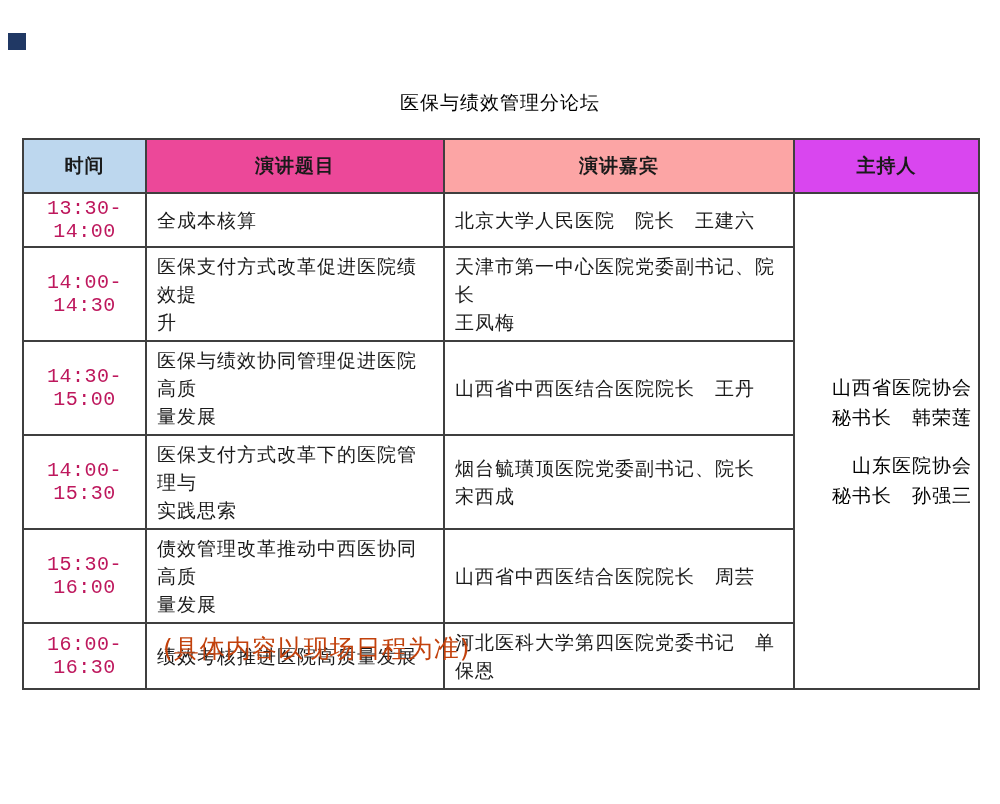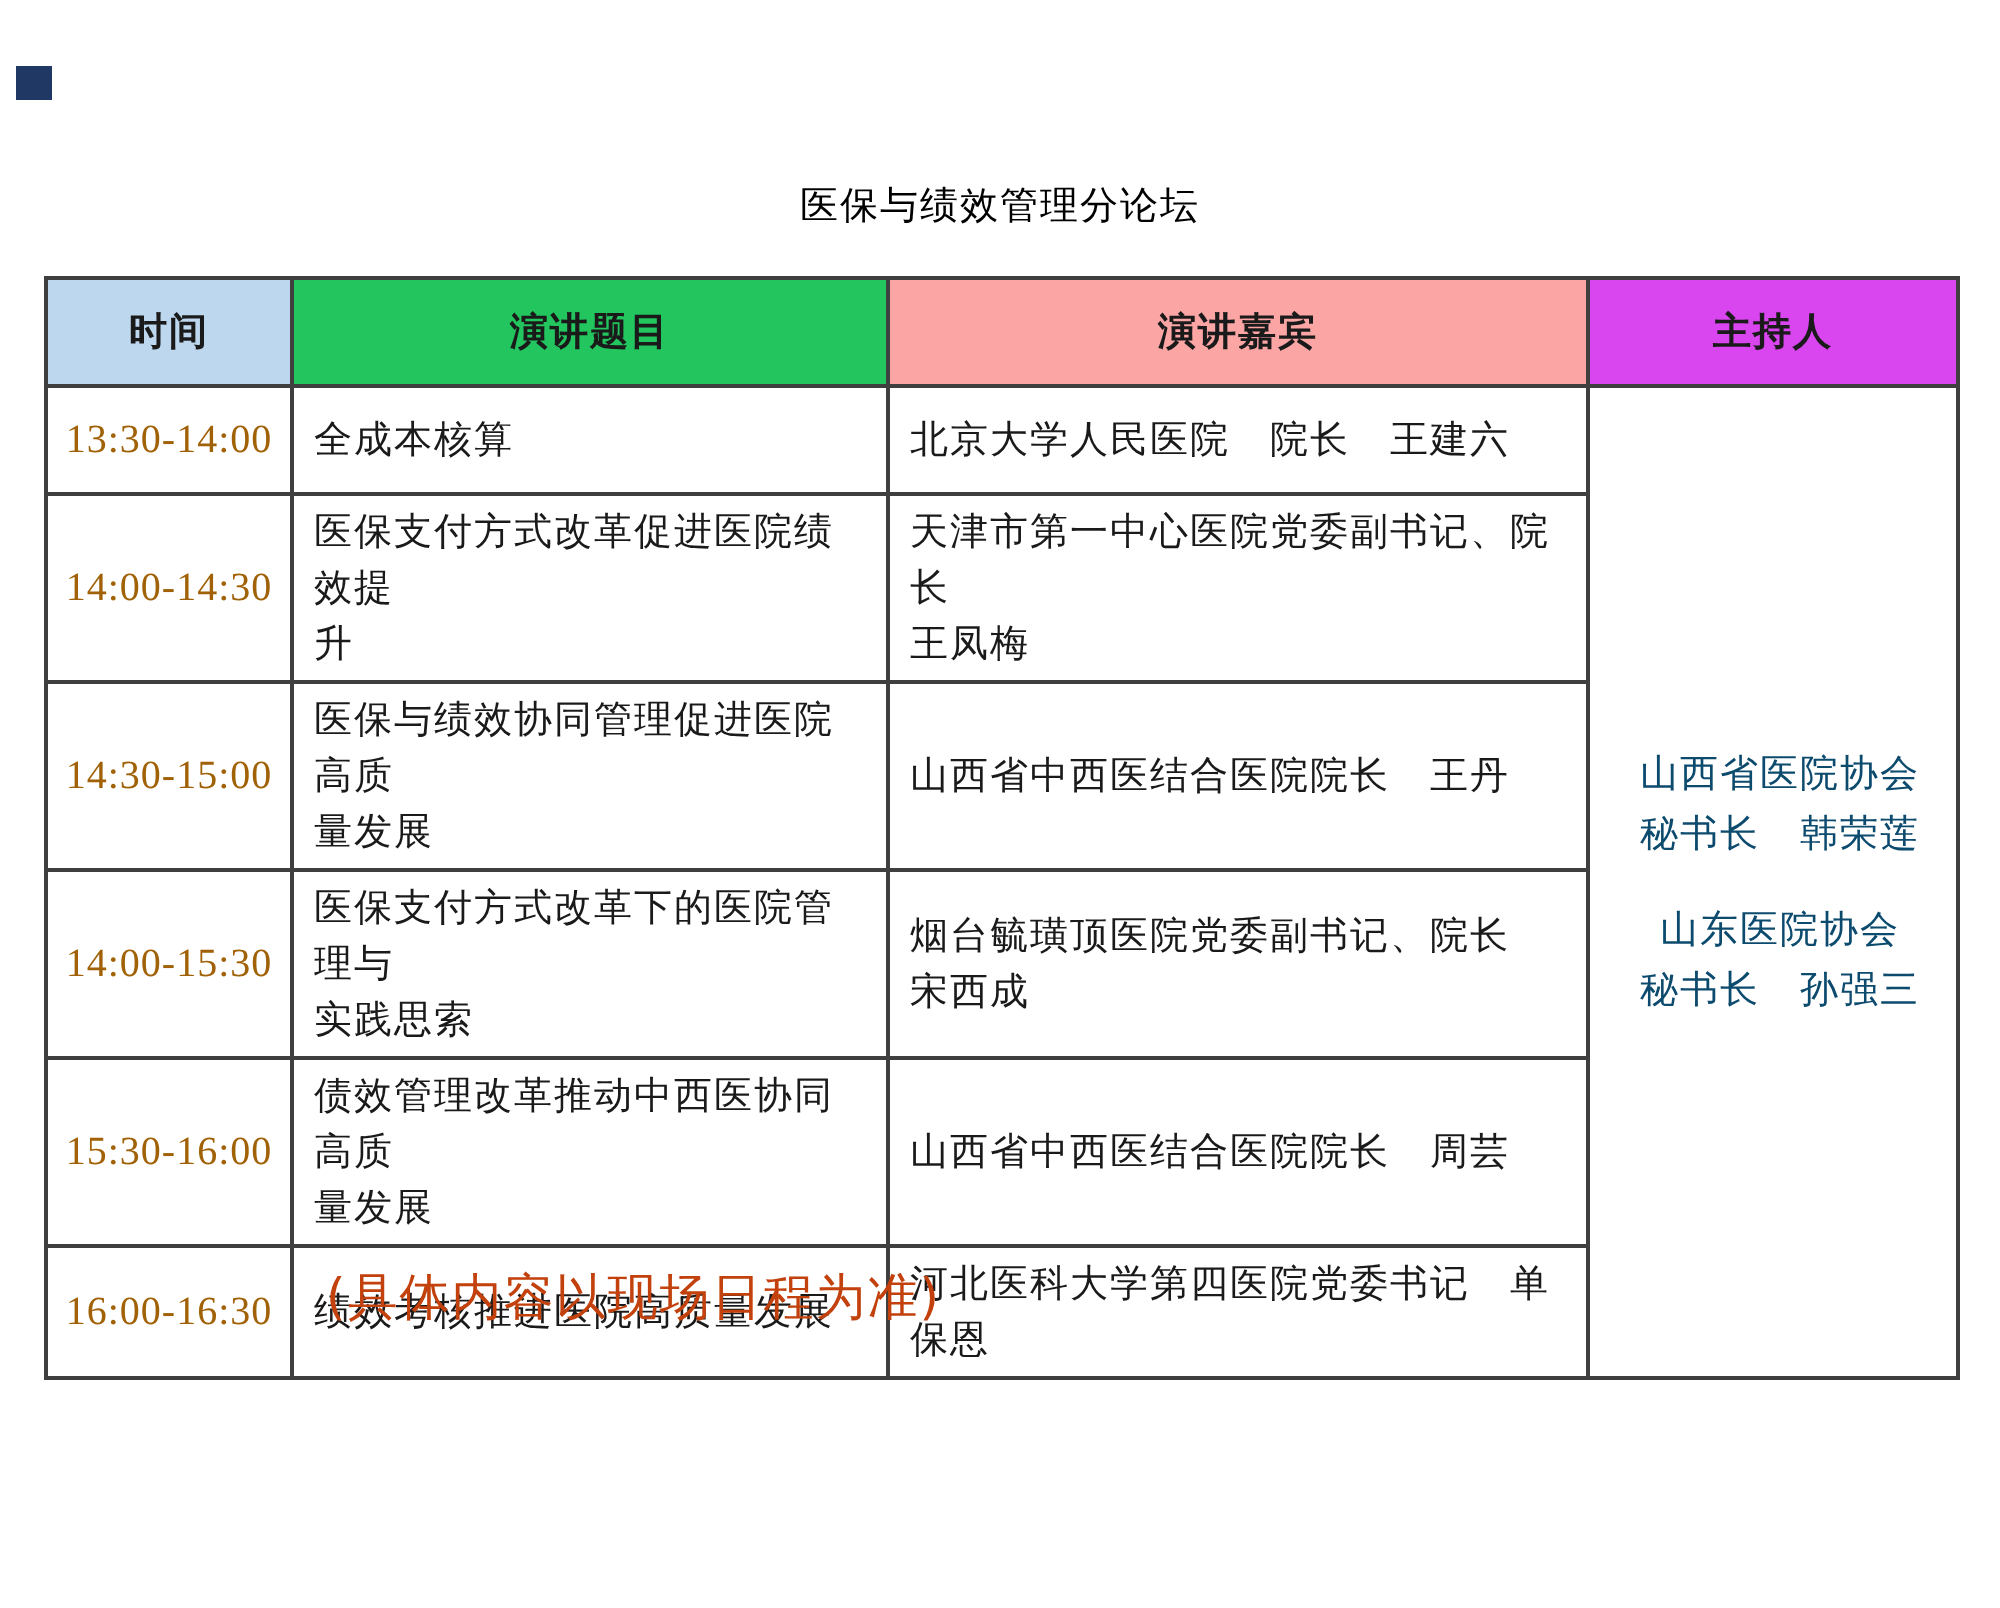--- a/index.html
+++ b/index.html
@@ -32,37 +32,37 @@
     box-sizing:border-box;
   }
   table.agenda th{
     height:54px;
     font-size:19px;font-weight:700;letter-spacing:1px;
     text-align:center;color:#1a1a1a;
     font-family:"DejaVu Sans","Liberation Sans",sans-serif;
   }
   td.time-cell{
     text-align:center;
-    font-family:Liberation Serif, serif;
-    font-size:20px;letter-spacing:0.5px;color:#a16207;
+    font-family:Liberation Mono, monospace;
+    font-size:20px;letter-spacing:0.5px;color:#be185d;
   }
   td.topic-cell, td.guest-cell{
     padding:4px 8px 4px 10px;
     font-family:"DejaVu Serif","Liberation Serif",serif;
     font-size:19px;letter-spacing:1px;color:#1a1a1a;
     line-height:28px;
     white-space:pre-line;
     text-align:left;
   }
   td.host-cell{
     padding:4px 6px 4px 13px;
     font-family:"DejaVu Serif","Liberation Serif",serif;
-    font-size:19px;letter-spacing:1px;color:#0c4a6e;
+    font-size:19px;letter-spacing:1px;color:#000000;
     line-height:30px;
-    text-align:center;
+    text-align:right;
     vertical-align:middle;
   }
   .host-block{white-space:pre-line;}
   .host-gap{height:18px;}
   tr.r1{height:54px;} tr.r2{height:57px;} tr.r3{height:55px;}
   tr.r4{height:55px;} tr.r5{height:55px;} tr.r6{height:44px;}
   .footnote{
     position:absolute;left:163px;top:632px;
     font-size:25px;letter-spacing:1px;color:#c2410c;
     font-family:"DejaVu Sans","Liberation Sans",sans-serif;
@@ -79,21 +79,21 @@
 <table class="agenda">
   <colgroup>
     <col style="width:123px">
     <col style="width:298px">
     <col style="width:350px">
     <col style="width:185px">
   </colgroup>
   <thead>
     <tr>
       <th class="hdr" style="background: rgb(189, 215, 238);">时间</th>
-      <th class="hdr" style="background: #22c55e;">演讲题目</th>
+      <th class="hdr" style="background: #ec4899;">演讲题目</th>
       <th class="hdr" style="background: #fca5a5;">演讲嘉宾</th>
       <th class="hdr" style="background: #d946ef;">主持人</th>
     </tr>
   </thead>
   <tbody>
     <tr class="r1">
       <td class="time-cell">13:30-14:00</td>
       <td class="topic-cell">全成本核算</td>
       <td class="guest-cell">北京大学人民医院　院长　王建六</td>
       <td class="host-cell" rowspan="6">

